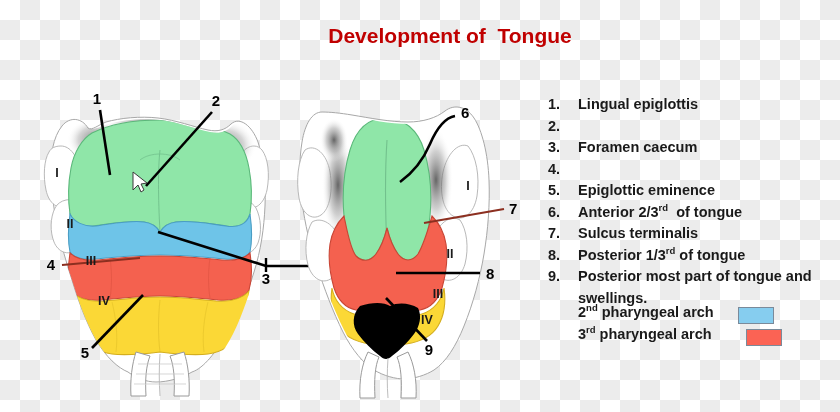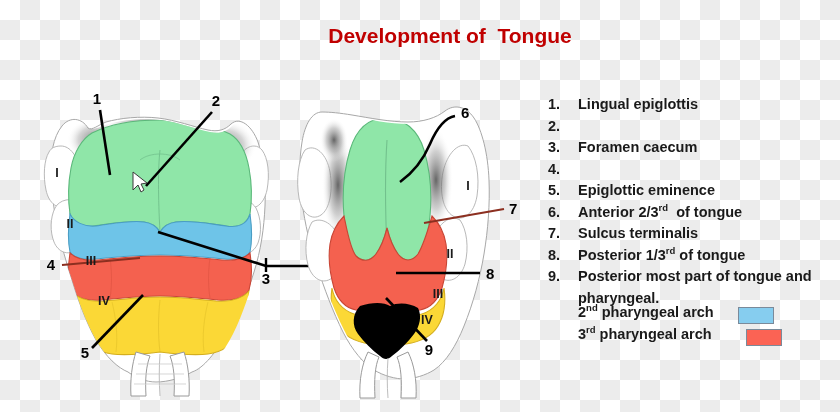--- a/index.html
+++ b/index.html
@@ -331,21 +331,21 @@
   <div id="legend">
       <div class="lg-row"><span class="lg-num">1.</span><span class="lg-text">Lingual epiglottis</span></div>
       <div class="lg-row"><span class="lg-num">2.</span></div>
       <div class="lg-row"><span class="lg-num">3.</span><span class="lg-text">Foramen caecum</span></div>
       <div class="lg-row"><span class="lg-num">4.</span></div>
       <div class="lg-row"><span class="lg-num">5.</span><span class="lg-text">Epiglottic eminence</span></div>
       <div class="lg-row"><span class="lg-num">6.</span><span class="lg-text">Anterior 2/3<sup>rd</sup>  of tongue</span></div>
       <div class="lg-row"><span class="lg-num">7.</span><span class="lg-text">Sulcus terminalis</span></div>
       <div class="lg-row"><span class="lg-num">8.</span><span class="lg-text">Posterior 1/3<sup>rd</sup> of tongue</span></div>
       <div class="lg-row"><span class="lg-num">9.</span><span class="lg-text">Posterior most part of tongue and</span></div>
-      <div class="lg-row"><span class="lg-cont">pharyngeal.</span></div>
+      <div class="lg-row"><span class="lg-cont">swellings.</span></div>
     </div>
 
   <div id="arches">
       <div class="arch-row"><span class="arch-label">2<sup>nd</sup> pharyngeal arch</span><span class="swatch sw2" style="background-color: rgb(134, 205, 239);"></span></div>
       <div class="arch-row"><span class="arch-label">3<sup>rd</sup> pharyngeal arch</span><span class="swatch sw3" style="background-color: rgb(251, 99, 84);"></span></div>
     </div>
 
 </div>
 
 </body></html>

